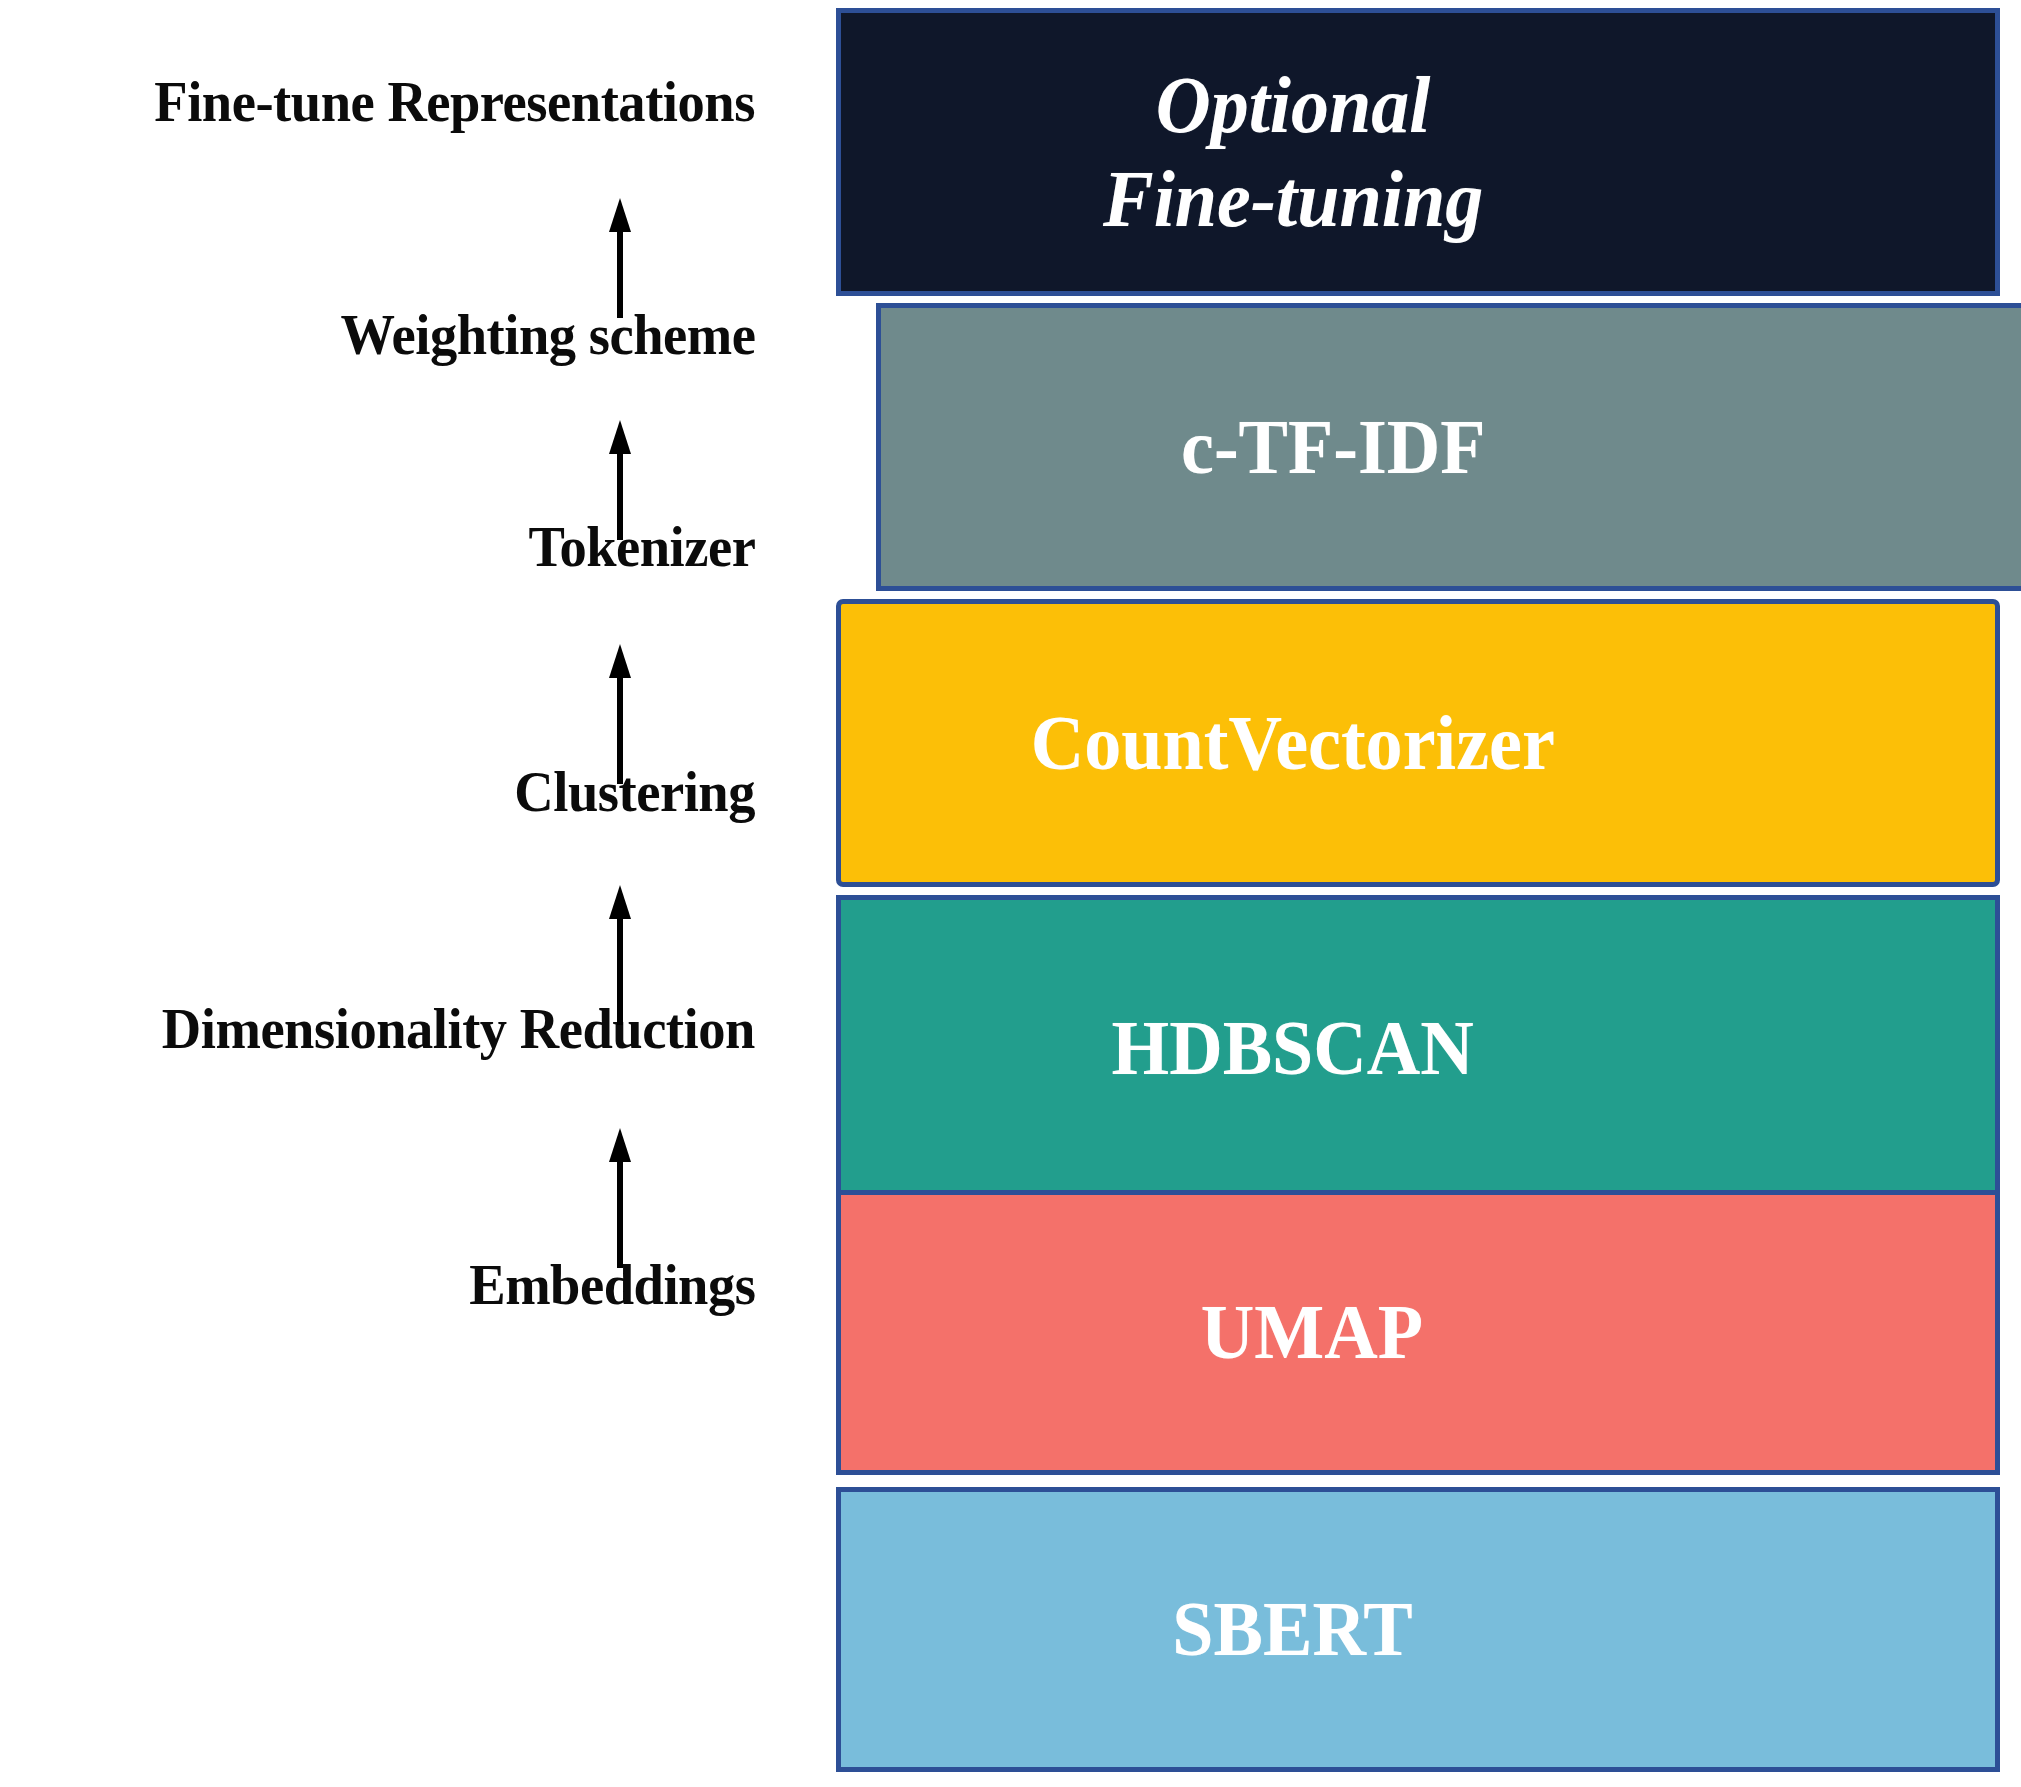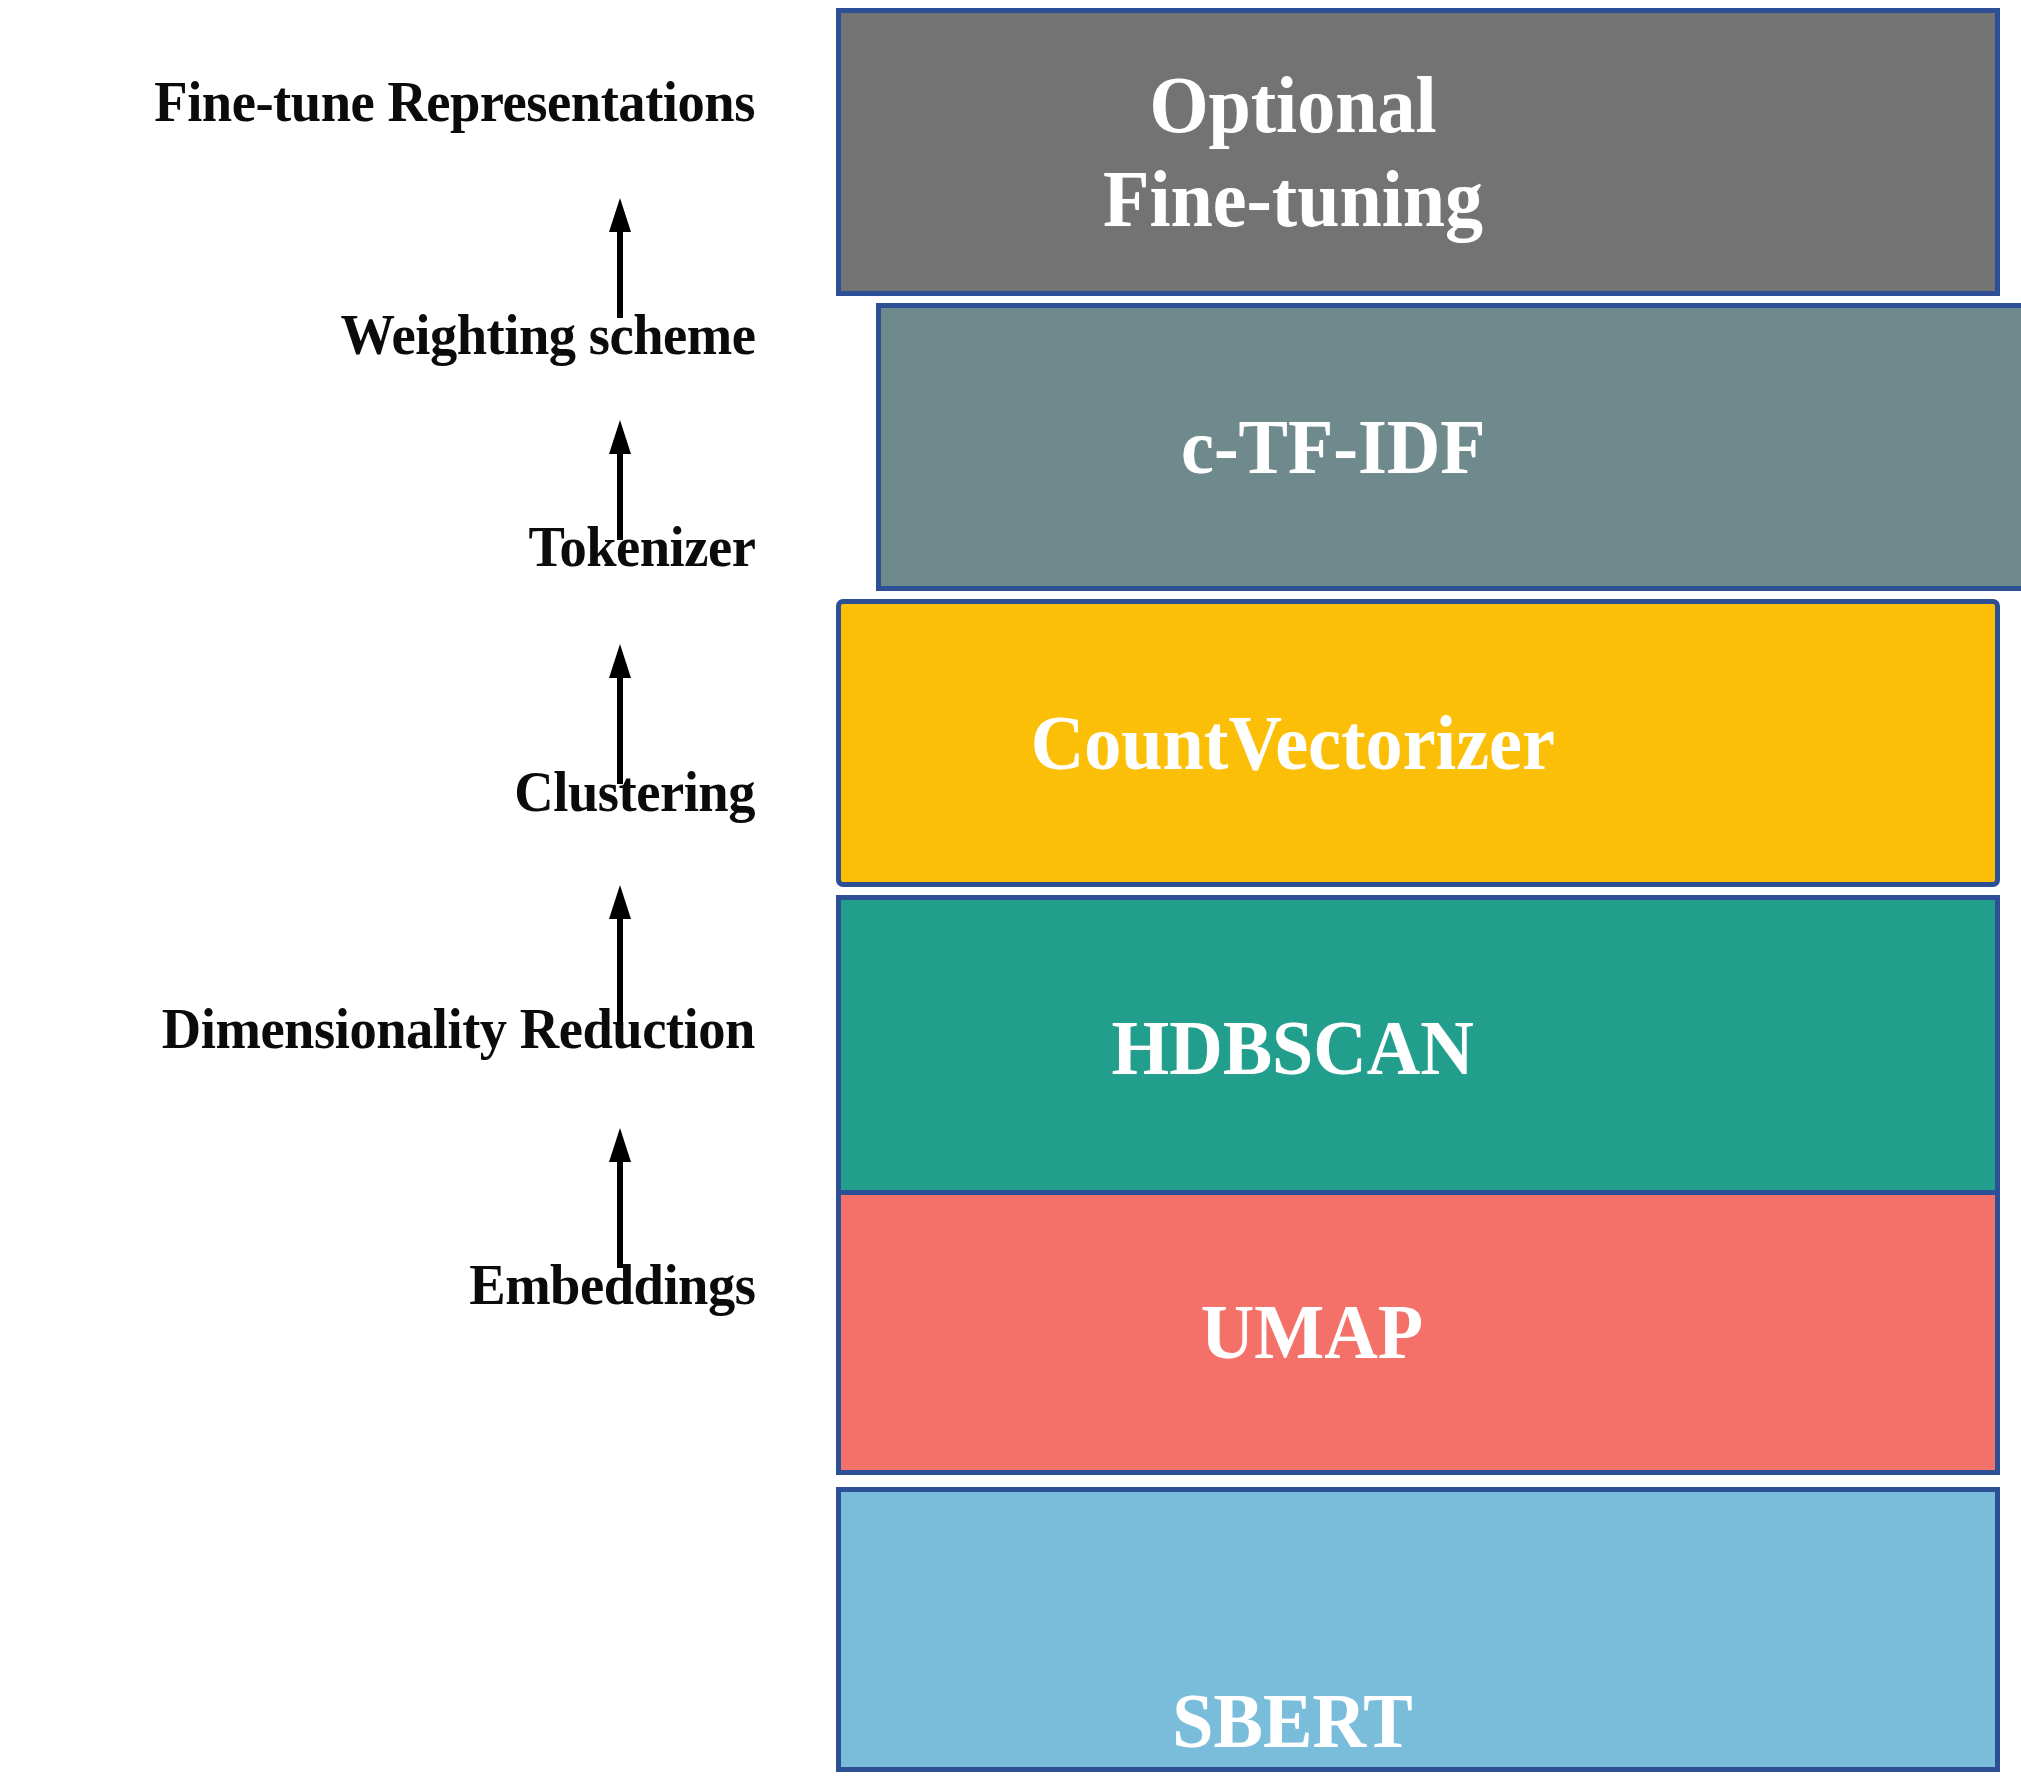--- a/index.html
+++ b/index.html
@@ -114,38 +114,38 @@
     </svg>
   </div>
 
   <div class="stage-arrow" style="top:1128px; height:140px;">
     <svg width="26" height="140" viewBox="0 0 26 140" xmlns="http://www.w3.org/2000/svg">
       <polygon points="13,0 24,34 2,34" fill="#000000"></polygon>
       <rect x="10" y="28" width="6" height="112" fill="#000000"></rect>
     </svg>
   </div>
 
-  <div class="pipe-box two-line" style="top:8px; height:288px; background:#737373;">
+  <div class="pipe-box two-line" style="top:8px; height:288px; background:#0f172a;font-style:italic;">
     <span class="pipe-text">Optional
 Fine-tuning</span>
   </div>
 
   <div class="pipe-box" style="top:303px; height:288px; background:#6f8a8c;margin-left:40px;">
     <span class="pipe-text">c-TF-IDF</span>
   </div>
 
   <div class="pipe-box" style="top:599px; height:288px; background:#fcbf07;border-radius:7px;">
     <span class="pipe-text">CountVectorizer</span>
   </div>
 
   <div class="pipe-box" style="top:895px; height:306px; background:#229e8d;">
     <span class="pipe-text">HDBSCAN</span>
   </div>
 
   <div class="pipe-box" style="top:1190px; height:285px; background:#f4716a;padding-left:37px;">
     <span class="pipe-text">UMAP</span>
   </div>
 
-  <div class="pipe-box" style="top:1487px; height:285px; background:#79bddb;align-items:flex-end;">
+  <div class="pipe-box" style="top:1487px; height:285px; background:#79bddb;">
     <span class="pipe-text">SBERT</span>
   </div>
 
 </div>
 
 </body></html>

